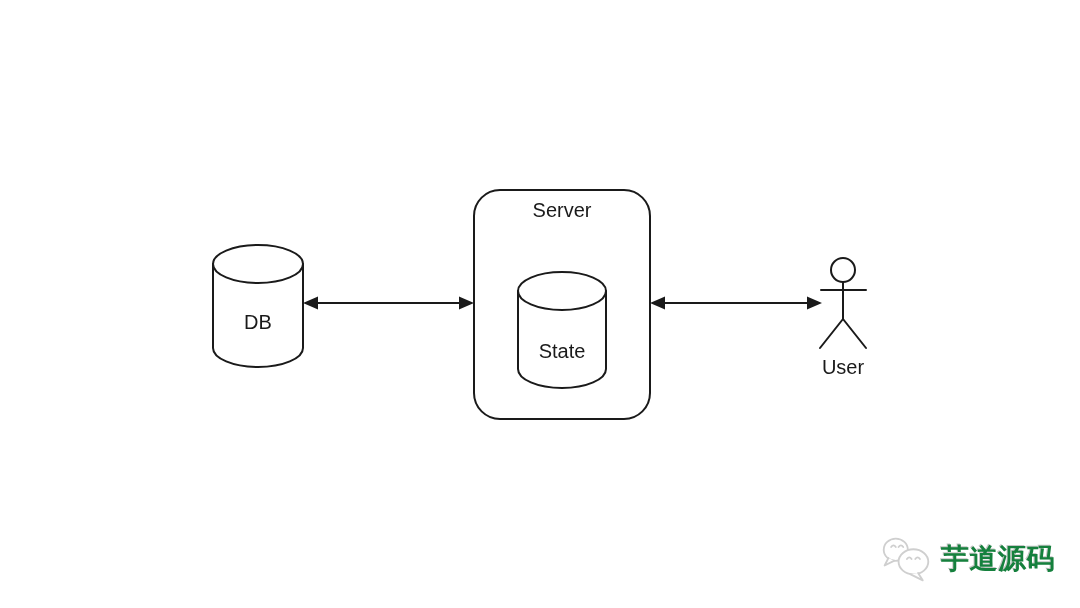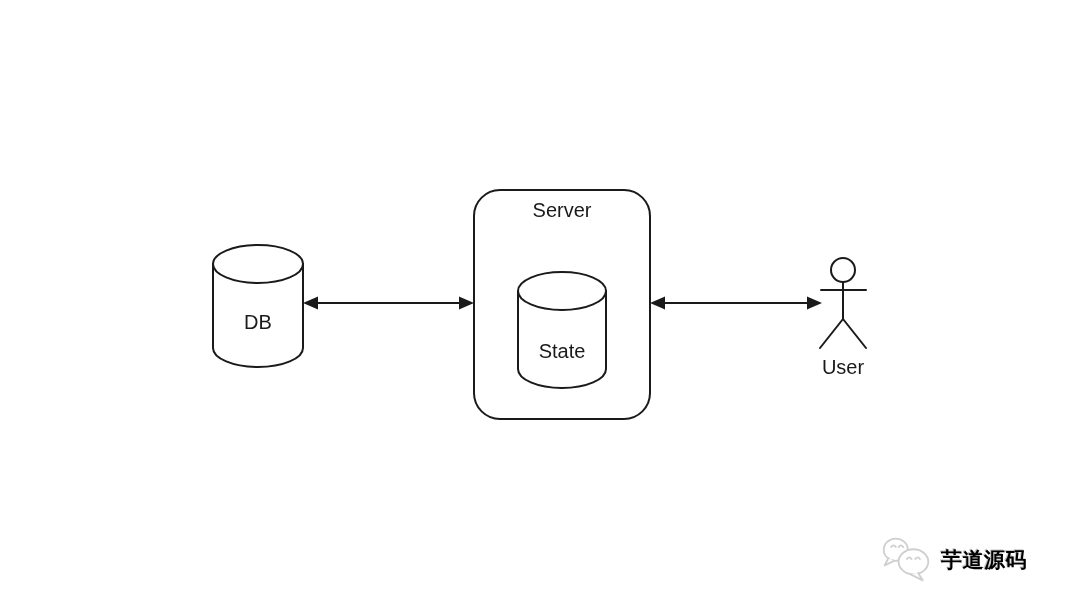--- a/index.html
+++ b/index.html
@@ -25,24 +25,24 @@
     position: absolute;
     left: 880px;
     top: 535px;
     height: 48px;
     display: flex;
     align-items: center;
     gap: 9px;
     user-select: none;
   }
   .watermark-text {
-    font-size: 21px;
+    font-size: 28px;
     font-weight: 700;
     letter-spacing: 0.5px;
-    color: #000000;
+    color: #15803d;
     text-shadow: -1px -1px 0 #c6c6c6, 1px 1px 0 #ffffff;
     font-family: "Liberation Sans", "DejaVu Sans", sans-serif;
     line-height: 1;
   }
 </style>
 </head>
 <body>
 
 <div class="canvas">
 

